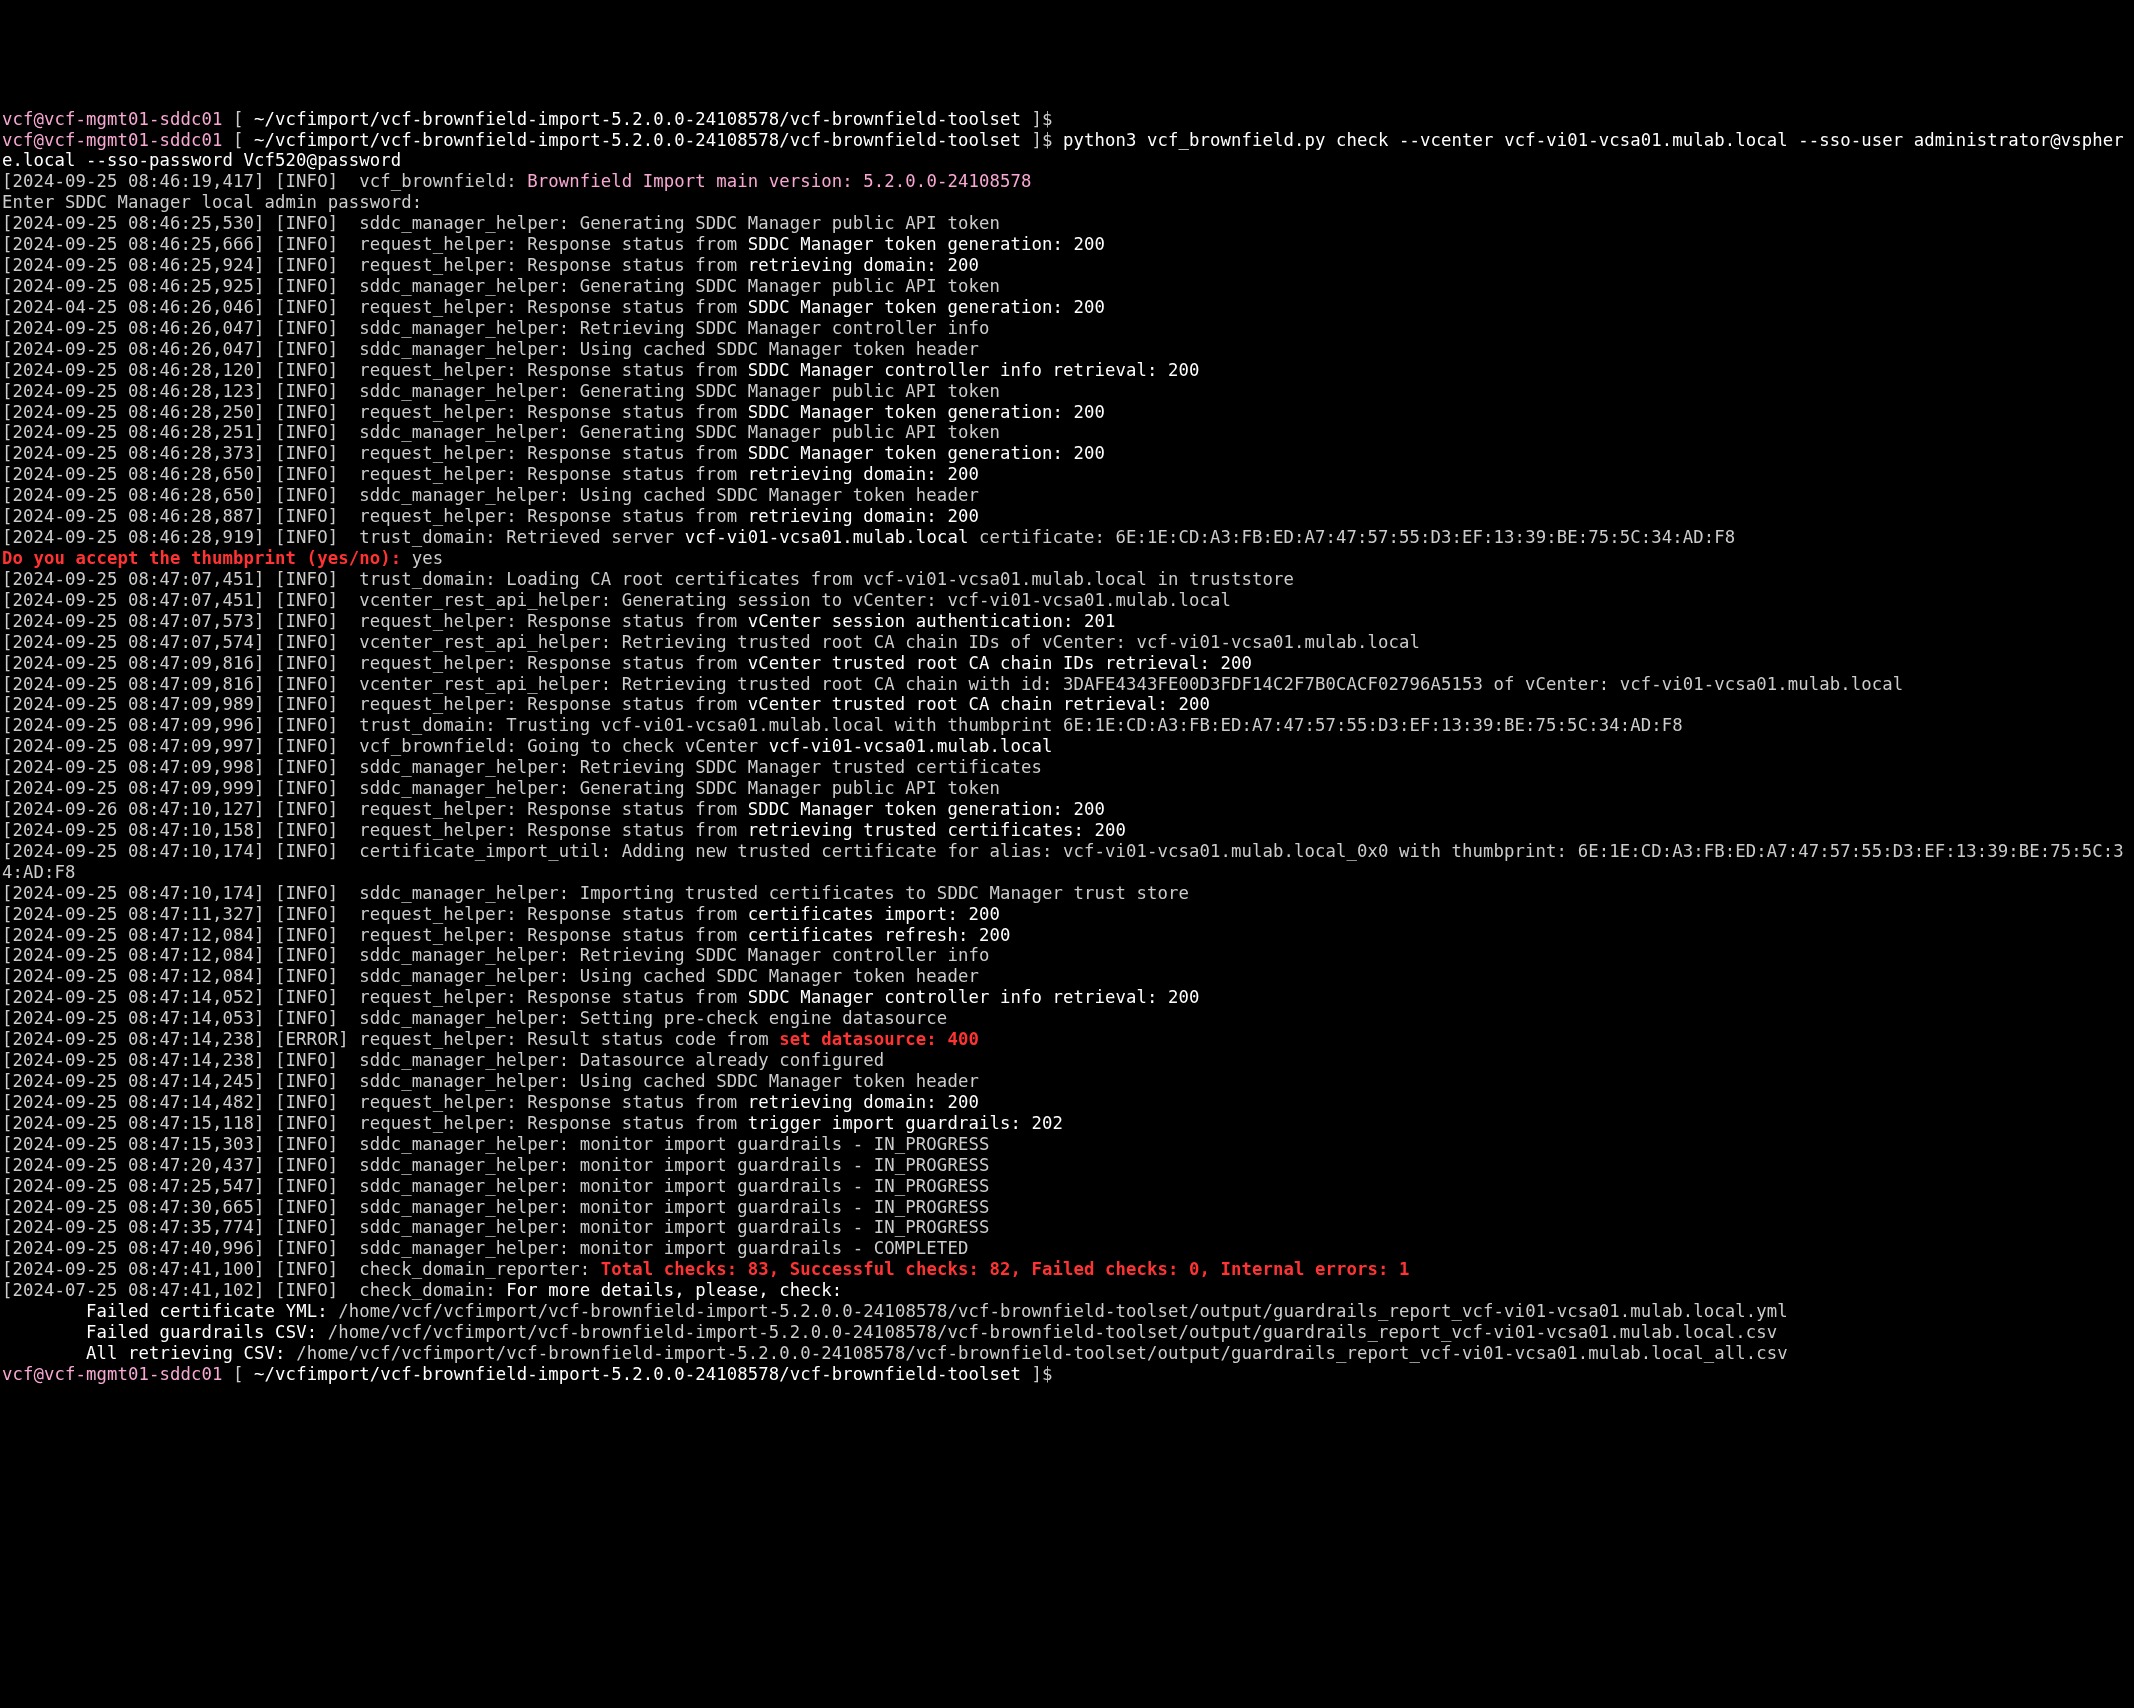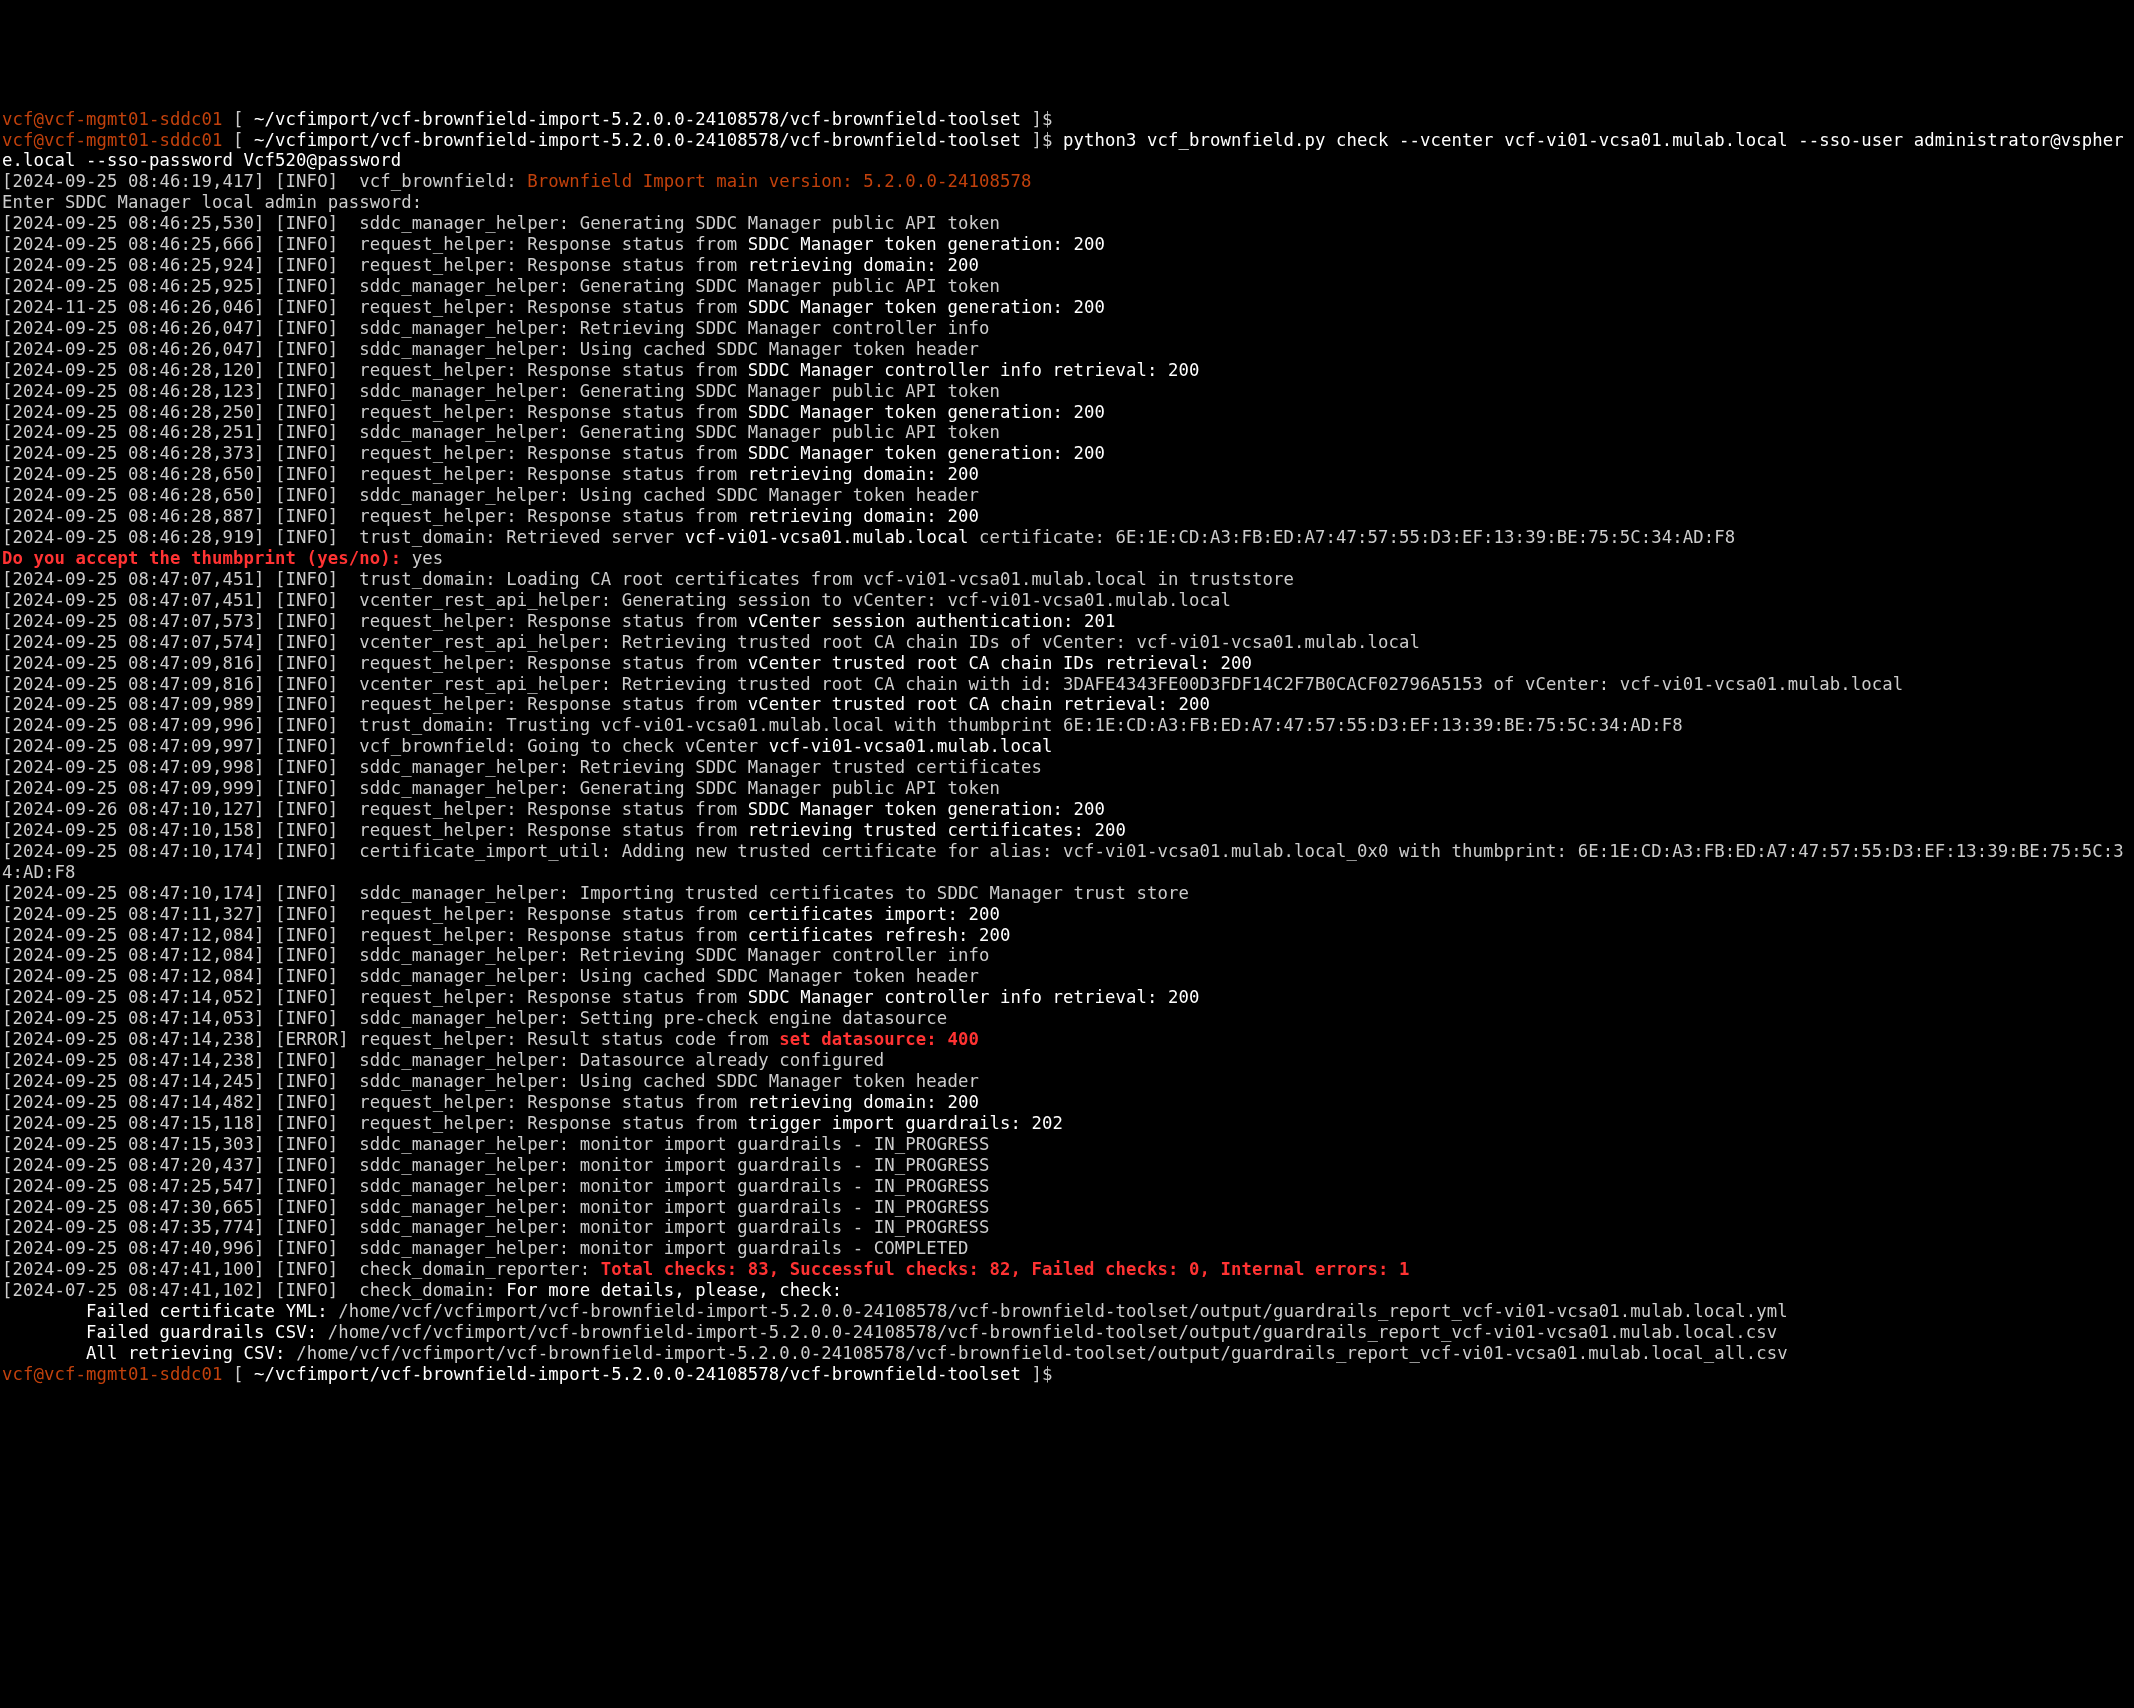--- a/index.html
+++ b/index.html
@@ -12,40 +12,40 @@
     line-height: 1.21;
     white-space: pre;
     letter-spacing: 0.1px;
   }
   #terminal {
     padding: 4px 2px;
     display: block;
     white-space: pre-wrap;
     word-break: break-all;
   }
-  .c-green  { color: #c2410c; }
+  .c-green  { color: #f9a8d4; }
   .c-yellow { color: #ffffff; }
   .c-white  { color: #ffffff; }
   .c-grey   { color: #cccccc; }
   .c-red    { color: #ff3333; font-weight: bold; }
 </style>
 </head>
 <body>
 
 
 
 <div id="terminal"><span class="c-green">vcf@vcf-mgmt01-sddc01</span><span class="c-grey"> [ </span><span class="c-yellow">~/vcfimport/vcf-brownfield-import-5.2.0.0-24108578/vcf-brownfield-toolset</span><span class="c-grey"> ]$ </span><span class="c-white"></span>
 <span class="c-green">vcf@vcf-mgmt01-sddc01</span><span class="c-grey"> [ </span><span class="c-yellow">~/vcfimport/vcf-brownfield-import-5.2.0.0-24108578/vcf-brownfield-toolset</span><span class="c-grey"> ]$ </span><span class="c-white">python3 vcf_brownfield.py check --vcenter vcf-vi01-vcsa01.mulab.local --sso-user administrator@vsphere.local --sso-password Vcf520@password</span>
 <span class="c-grey">[2024-09-25 08:46:19,417] [INFO]  vcf_brownfield: </span><span class="c-green">Brownfield Import main version: 5.2.0.0-24108578</span>
 <span class="c-grey">Enter SDDC Manager local admin password:</span>
 <span class="c-grey">[2024-09-25 08:46:25,530] [INFO]  sddc_manager_helper: Generating SDDC Manager public API token</span>
 <span class="c-grey">[2024-09-25 08:46:25,666] [INFO]  request_helper: Response status from </span><span class="c-yellow">SDDC Manager token generation: 200</span>
 <span class="c-grey">[2024-09-25 08:46:25,924] [INFO]  request_helper: Response status from </span><span class="c-yellow">retrieving domain: 200</span>
 <span class="c-grey">[2024-09-25 08:46:25,925] [INFO]  sddc_manager_helper: Generating SDDC Manager public API token</span>
-<span class="c-grey">[2024-11-25 08:46:26,046] [INFO]  request_helper: Response status from </span><span class="c-yellow">SDDC Manager token generation: 200</span>
+<span class="c-grey">[2024-04-25 08:46:26,046] [INFO]  request_helper: Response status from </span><span class="c-yellow">SDDC Manager token generation: 200</span>
 <span class="c-grey">[2024-09-25 08:46:26,047] [INFO]  sddc_manager_helper: Retrieving SDDC Manager controller info</span>
 <span class="c-grey">[2024-09-25 08:46:26,047] [INFO]  sddc_manager_helper: Using cached SDDC Manager token header</span>
 <span class="c-grey">[2024-09-25 08:46:28,120] [INFO]  request_helper: Response status from </span><span class="c-yellow">SDDC Manager controller info retrieval: 200</span>
 <span class="c-grey">[2024-09-25 08:46:28,123] [INFO]  sddc_manager_helper: Generating SDDC Manager public API token</span>
 <span class="c-grey">[2024-09-25 08:46:28,250] [INFO]  request_helper: Response status from </span><span class="c-yellow">SDDC Manager token generation: 200</span>
 <span class="c-grey">[2024-09-25 08:46:28,251] [INFO]  sddc_manager_helper: Generating SDDC Manager public API token</span>
 <span class="c-grey">[2024-09-25 08:46:28,373] [INFO]  request_helper: Response status from </span><span class="c-yellow">SDDC Manager token generation: 200</span>
 <span class="c-grey">[2024-09-25 08:46:28,650] [INFO]  request_helper: Response status from </span><span class="c-yellow">retrieving domain: 200</span>
 <span class="c-grey">[2024-09-25 08:46:28,650] [INFO]  sddc_manager_helper: Using cached SDDC Manager token header</span>
 <span class="c-grey">[2024-09-25 08:46:28,887] [INFO]  request_helper: Response status from </span><span class="c-yellow">retrieving domain: 200</span>

